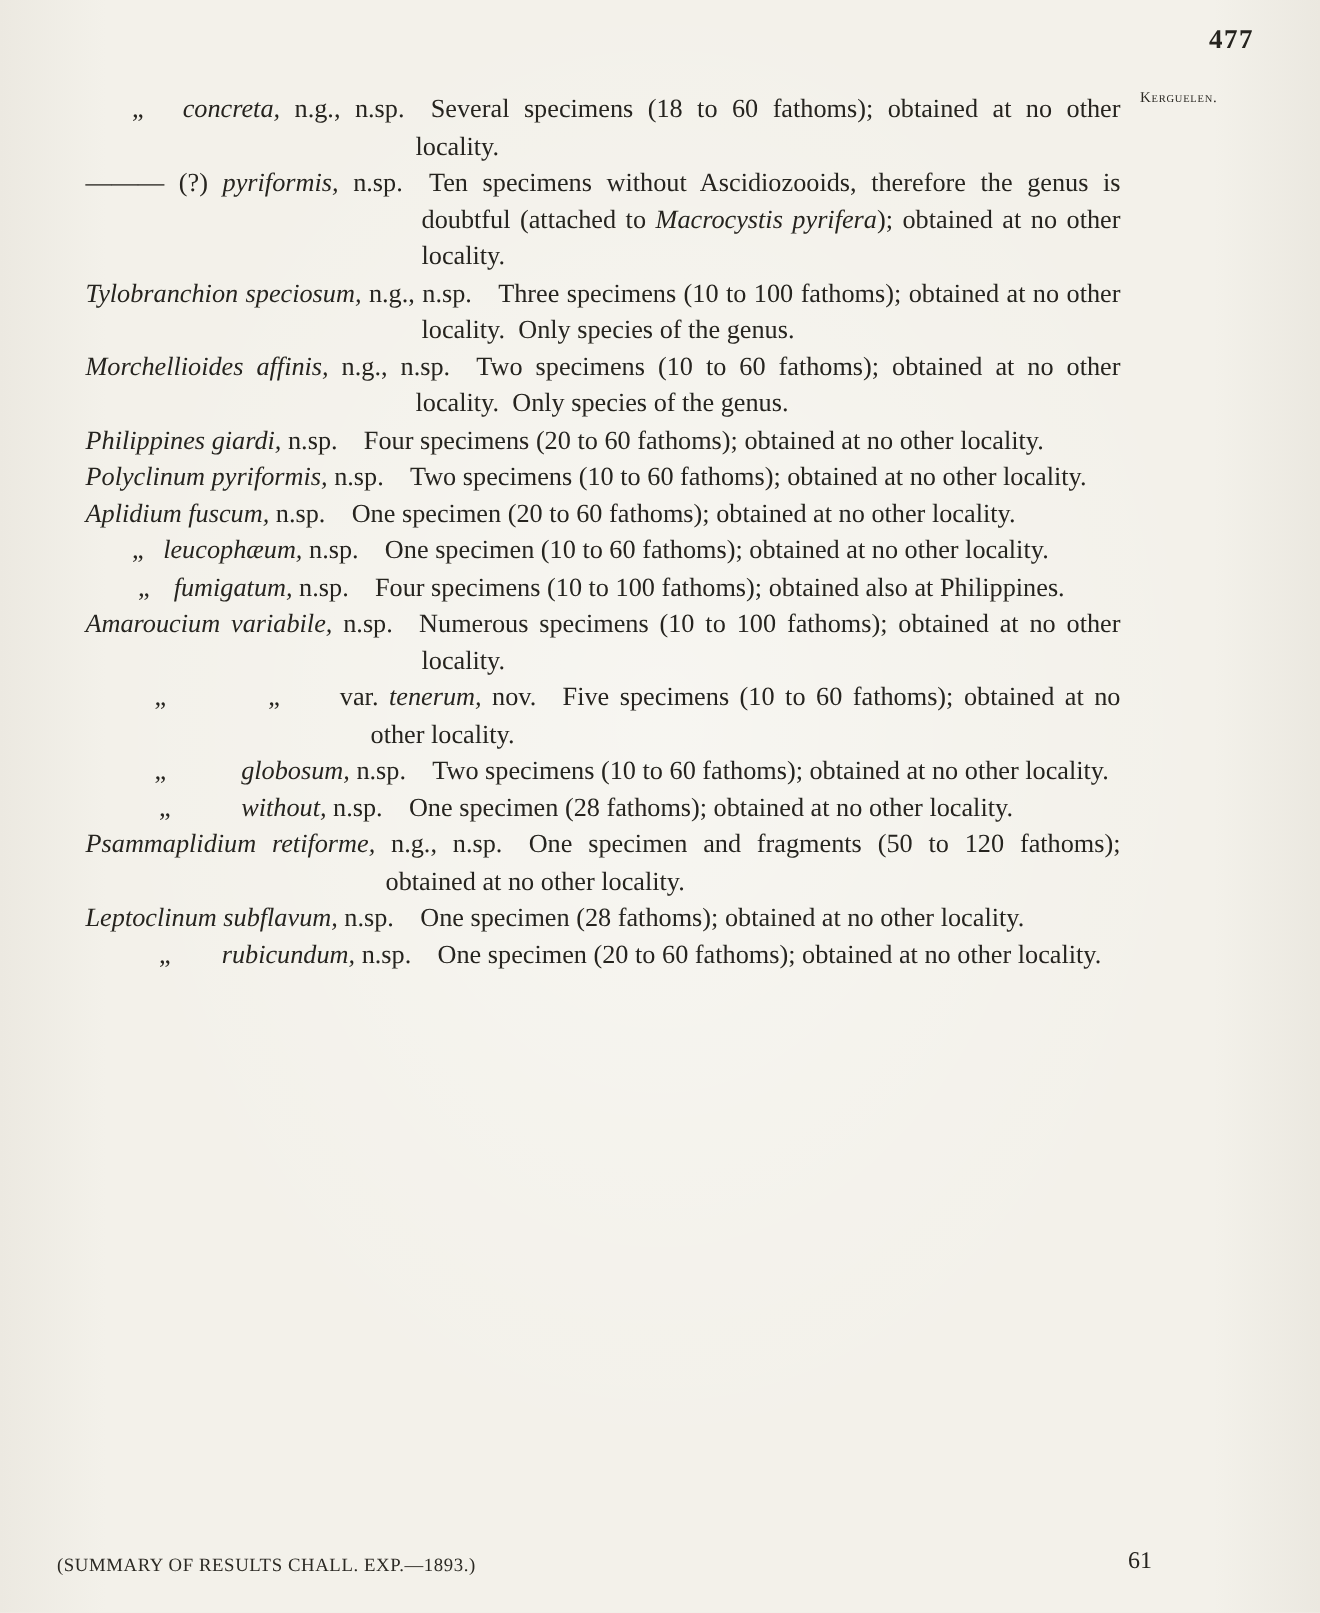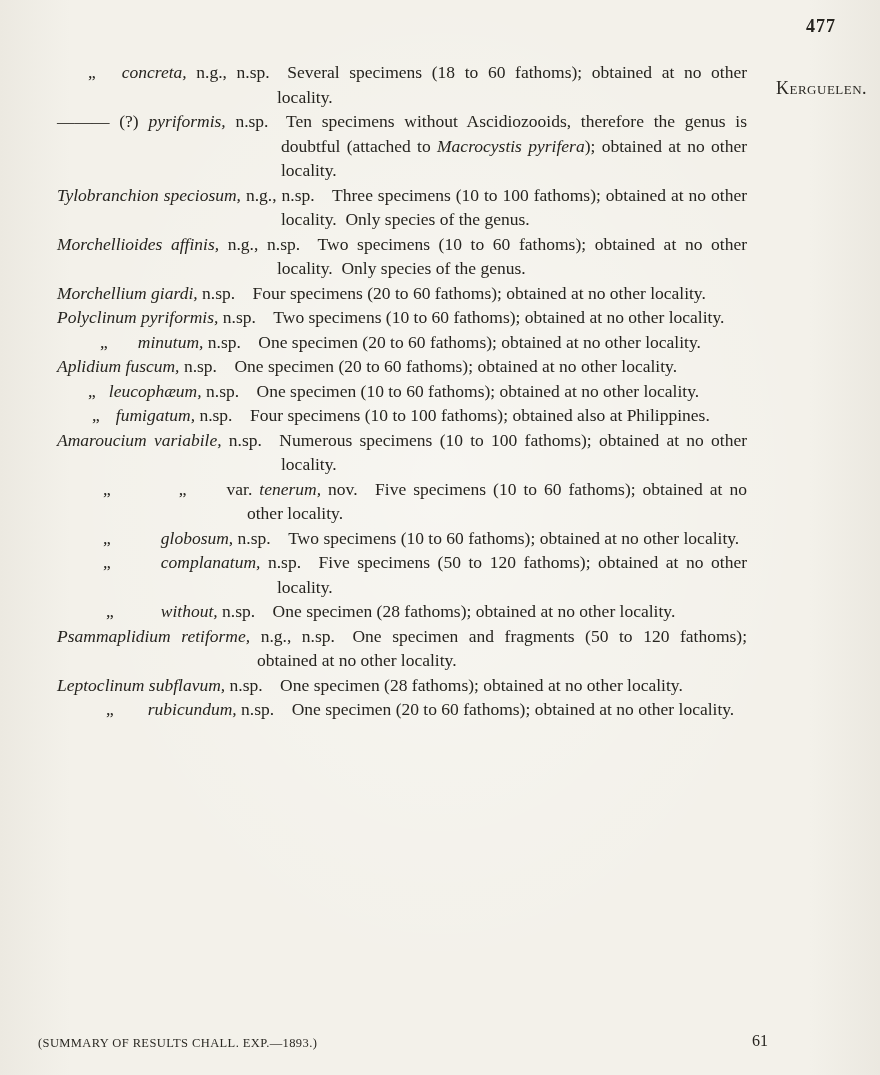--- a/index.html
+++ b/index.html
@@ -38,27 +38,26 @@
     position: absolute;
     top: 16px;
     left: 806px;
     font-size: 18px;
     font-weight: 700;
     letter-spacing: 1px;
     color: #26241f;
   }
   .margin-note {
     position: absolute;
-    top: 78px;
+    top: 60px;
     left: 760px;
     font-variant: small-caps;
-    font-size: 18px;
+    font-size: 10px;
     letter-spacing: 0.5px;
     color: #2b2923;
-    margin-left: 16px;
   }
   .entries {
     position: absolute;
     top: 60px;
     left: 57px;
     width: 690px;
     font-size: 17.5px;
     line-height: 24.5px;
     text-align: justify;
   }
@@ -92,30 +91,28 @@
 
   <div class="page-number">477</div>
 
   <div class="margin-note">Kerguelen.</div>
 
   <div class="entries">
       <p class="entry" style="padding-left: 220px; text-indent: -220px;"><span class="sp" style="width: 31px;"></span><span class="ro">„</span><span class="sp" style="width: 26px;"></span><span class="it">concreta,</span><span class="ro"> n.g., n.sp. Several specimens (18 to 60 fathoms); obtained at no other locality.</span></p>
       <p class="entry" style="padding-left: 224px; text-indent: -224px;"><span class="ro">——— (?) </span><span class="it">pyriformis,</span><span class="ro"> n.sp. Ten specimens without Ascidiozooids, therefore the genus is doubtful (attached to </span><span class="it">Macrocystis pyrifera</span><span class="ro">); obtained at no other locality.</span></p>
       <p class="entry" style="padding-left: 224px; text-indent: -224px;"><span class="it">Tylobranchion speciosum,</span><span class="ro"> n.g., n.sp. Three specimens (10 to 100 fathoms); obtained at no other locality. Only species of the genus.</span></p>
       <p class="entry" style="padding-left: 220px; text-indent: -220px;"><span class="it">Morchellioides affinis,</span><span class="ro"> n.g., n.sp. Two specimens (10 to 60 fathoms); obtained at no other locality. Only species of the genus.</span></p>
-      <p class="entry" style="padding-left: 223px; text-indent: -223px;"><span class="it">Morchellium giardi,</span><span class="ro"> n.sp. Four specimens (20 to 60 fathoms); obtained at no other locality.</span></p>
+      <p class="entry" style="padding-left: 223px; text-indent: -223px;"><span class="it">Philippines giardi,</span><span class="ro"> n.sp. Four specimens (20 to 60 fathoms); obtained at no other locality.</span></p>
       <p class="entry" style="padding-left: 220px; text-indent: -220px;"><span class="it">Polyclinum pyriformis,</span><span class="ro"> n.sp. Two specimens (10 to 60 fathoms); obtained at no other locality.</span></p>
-      <p class="entry" style="padding-left: 220px; text-indent: -220px;"><span class="sp" style="width: 43px;"></span><span class="ro">„</span><span class="sp" style="width: 30px;"></span><span class="it">minutum,</span><span class="ro"> n.sp. One specimen (20 to 60 fathoms); obtained at no other locality.</span></p>
       <p class="entry" style="padding-left: 224px; text-indent: -224px;"><span class="it">Aplidium fuscum,</span><span class="ro"> n.sp. One specimen (20 to 60 fathoms); obtained at no other locality.</span></p>
       <p class="entry" style="padding-left: 220px; text-indent: -220px;"><span class="sp" style="width: 31px;"></span><span class="ro">„</span><span class="sp" style="width: 13px;"></span><span class="it">leucophæum,</span><span class="ro"> n.sp. One specimen (10 to 60 fathoms); obtained at no other locality.</span></p>
       <p class="entry" style="padding-left: 224px; text-indent: -224px;"><span class="sp" style="width: 35px;"></span><span class="ro">„</span><span class="sp" style="width: 16px;"></span><span class="it">fumigatum,</span><span class="ro"> n.sp. Four specimens (10 to 100 fathoms); obtained also at Philippines.</span></p>
       <p class="entry" style="padding-left: 224px; text-indent: -224px;"><span class="it">Amaroucium variabile,</span><span class="ro"> n.sp. Numerous specimens (10 to 100 fathoms); obtained at no other locality.</span></p>
       <p class="entry" style="padding-left: 190px; text-indent: -190px;"><span class="sp" style="width: 46px;"></span><span class="ro">„</span><span class="sp" style="width: 68px;"></span><span class="ro">„</span><span class="sp" style="width: 40px;"></span><span class="ro">var. </span><span class="it">tenerum,</span><span class="ro"> nov. Five specimens (10 to 60 fathoms); obtained at no other locality.</span></p>
       <p class="entry" style="padding-left: 220px; text-indent: -220px;"><span class="sp" style="width: 46px;"></span><span class="ro">„</span><span class="sp" style="width: 50px;"></span><span class="it">globosum,</span><span class="ro"> n.sp. Two specimens (10 to 60 fathoms); obtained at no other locality.</span></p>
-      <p class="entry" style="padding-left: 220px; text-indent: -220px;"><span class="sp" style="width: 46px;"></span><span class="ro">„</span><span class="sp" style="width: 50px;"></span><span class="it">complanatum,</span><span class="ro"> n.sp. Five specimens (50 to 120 fathoms); obtained at no other locality.</span></p>
       <p class="entry" style="padding-left: 224px; text-indent: -224px;"><span class="sp" style="width: 49px;"></span><span class="ro">„</span><span class="sp" style="width: 47px;"></span><span class="it">without,</span><span class="ro"> n.sp. One specimen (28 fathoms); obtained at no other locality.</span></p>
       <p class="entry" style="padding-left: 200px; text-indent: -200px;"><span class="it">Psammaplidium retiforme,</span><span class="ro"> n.g., n.sp. One specimen and fragments (50 to 120 fathoms); obtained at no other locality.</span></p>
       <p class="entry" style="padding-left: 220px; text-indent: -220px;"><span class="it">Leptoclinum subflavum,</span><span class="ro"> n.sp. One specimen (28 fathoms); obtained at no other locality.</span></p>
       <p class="entry" style="padding-left: 220px; text-indent: -220px;"><span class="sp" style="width: 49px;"></span><span class="ro">„</span><span class="sp" style="width: 34px;"></span><span class="it">rubicundum,</span><span class="ro"> n.sp. One specimen (20 to 60 fathoms); obtained at no other locality.</span></p>
     </div>
 
   <div class="footer-left">(SUMMARY OF RESULTS CHALL. EXP.—1893.)</div>
 
   <div class="footer-right">61</div>
 

